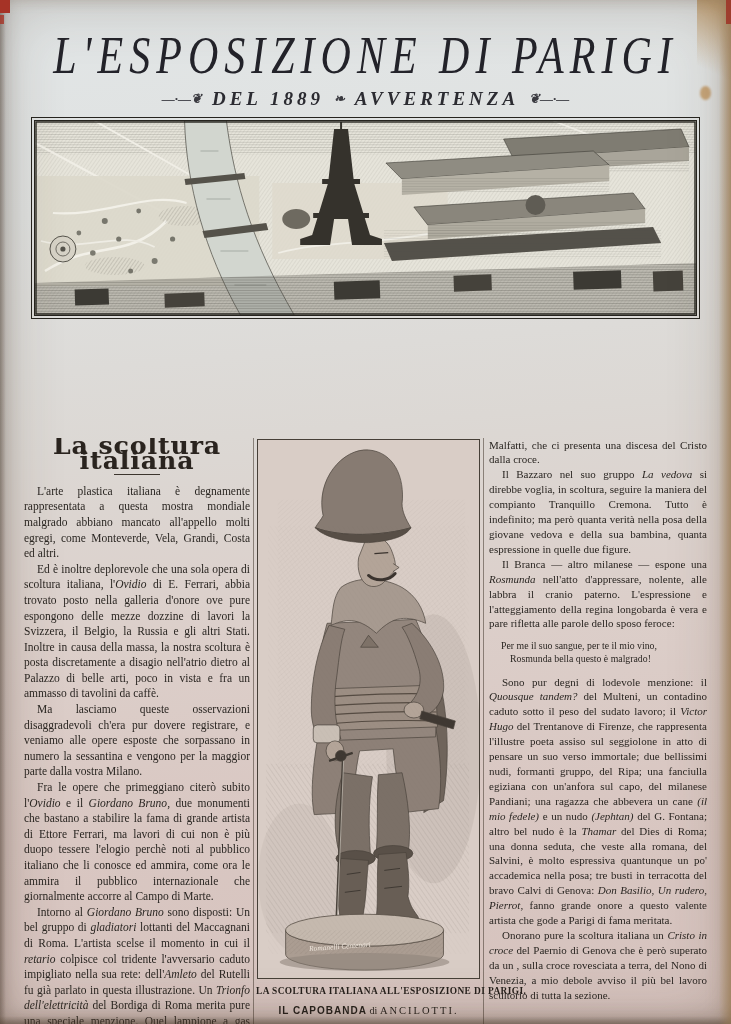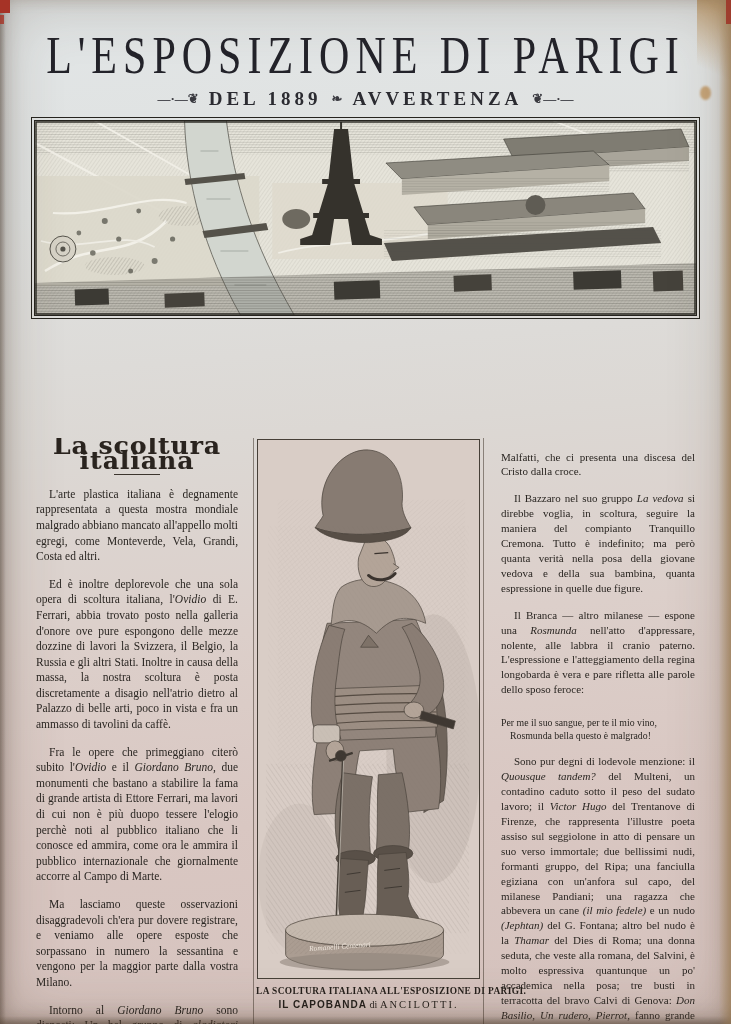--- a/index.html
+++ b/index.html
@@ -20,21 +20,21 @@
                inset 5px -6px 18px rgba(60,45,30,.25);}
   .edge-left{position:absolute;left:0;top:0;bottom:0;width:6px;z-index:8;background:linear-gradient(to right,rgba(60,45,35,.35),rgba(60,45,35,0));}
   .edge-bottom{position:absolute;left:0;right:0;bottom:0;height:8px;z-index:8;background:linear-gradient(to top,rgba(55,42,32,.38),rgba(55,42,32,0));}
   .edge-right{position:absolute;right:0;top:0;bottom:0;width:12px;z-index:8;background:linear-gradient(to left,#c8a87f,rgba(200,168,127,0));opacity:.8;}
   .wedge-tr{position:absolute;right:0;top:0;width:34px;height:132px;z-index:8;background:linear-gradient(205deg,#c7a87e 8%,rgba(199,168,126,0) 55%);}
   .spot-tan{position:absolute;right:20px;top:86px;width:11px;height:14px;border-radius:50%;background:#c49e6e;filter:blur(1px);opacity:.9;z-index:8;}
   .mark-red-a{position:absolute;left:0;top:0;width:10px;height:13px;background:#a63326;z-index:10;}
   .mark-red-b{position:absolute;left:0;top:15px;width:4px;height:9px;background:#a63326;opacity:.8;z-index:10;}
   .mark-red-c{position:absolute;right:0;top:0;width:5px;height:24px;background:#9e3124;opacity:.85;z-index:10;}
   
-  .masthead{position:relative;text-align:center;padding-top:24px;}
+  .masthead{position:relative;text-align:center;padding-top:24px;font-style:italic;}
   .masthead h1{
     margin:0;font-family:"Liberation Serif",serif;font-weight:400;
     font-size:42px;letter-spacing:6px;color:#23232a;
     transform:scale(1,1.28);transform-origin:center top;white-space:nowrap;
   }
   .subtitle-row{margin-top:16px;font-size:19px;font-weight:600;letter-spacing:4px;color:#2b2b31;
     display:flex;justify-content:center;align-items:center;gap:10px;}
   .orn{font-size:13px;letter-spacing:0;color:#3a3a40;}
   
   .panorama{position:relative;margin:10px 34px 0;height:194px;border:1.5px solid #26241f;outline:1px solid #26241f;outline-offset:2px;background:#e6e4da;}
@@ -61,33 +61,33 @@
   .not-title{font-weight:700;font-size:12px;letter-spacing:3px;text-align:center;}
   .not-intro{font-size:8px;line-height:9.6px;margin-top:2px;}
   .not-item{font-size:8.2px;line-height:9.8px;margin-top:2px;}
   .bar-hr{border:none;border-top:1px solid #2a2722;margin:7px 20px 0;}
   
   .article{margin:5px 24px 0;height:606px;overflow:hidden;display:flex;position:relative;}
   .col{box-sizing:border-box;}
   .col-left{width:226px;font-size:11.5px;line-height:15.6px;}
   .col-center{width:231px;margin:0 3px;border-left:1px solid rgba(70,58,48,.55);border-right:1px solid rgba(70,58,48,.55);padding:0 2px;}
   .col-right{flex:1;font-size:11px;line-height:14.9px;padding-left:2px;}
-  .article p{margin:12px;text-indent:13px;text-align:justify;hyphens:auto;}
+  .article p{margin:0;text-indent:13px;text-align:justify;hyphens:auto;}
   .article p.no-indent{text-indent:0;}
   .art-heading{text-align:center;font-weight:700;font-size:25px;letter-spacing:1px;
     font-family:"DejaVu Serif",serif;color:#2a241f;text-shadow:.4px .4px 0 rgba(40,30,20,.35);}
   .art-heading-rule{width:46px;margin:5px auto 9px;border:none;border-top:1.5px solid #3c352e;}
-  .verse{margin:20px 0 9px 12px;font-size:9.8px;line-height:12.6px;}
+  .verse{margin:9px 0 9px 12px;font-size:9.8px;line-height:12.6px;}
   .verse .v2{padding-left:9px;}
   
   .fig-frame{margin:1px 1px 0;border:1px solid #463f37;height:538px;background:#d9cdc6;}
   .fig-frame svg{display:block;width:100%;height:100%;}
   .caption{margin-top:7px;text-align:center;}
   .cap1{font-weight:700;font-size:9.4px;letter-spacing:.4px;white-space:nowrap;color:#241f1b;}
-  .cap2{margin-top:3px;font-size:10.5px;color:#241f1b;}
+  .cap2{margin-top:9px;font-size:10.5px;color:#241f1b;}
   .cap2 .cb{font-family:"Liberation Sans",sans-serif;font-weight:700;letter-spacing:1px;font-size:10px;}
   .cap2 .cm{font-size:10px;}
   .cap2 .ce{letter-spacing:2px;font-size:10.5px;}
 </style>
 </head>
 <body>
 
 <div class="paper"></div>
 
 <div class="masthead">
@@ -230,22 +230,22 @@
   </div>
 </div>
 <hr class="bar-hr">
 
 <div class="article">
   <div class="col col-left">
     <div class="art-heading">La scoltura italiana</div>
     <hr class="art-heading-rule">
     <p>L'arte plastica italiana è degnamente rappresentata a questa mostra mondiale malgrado abbiano mancato all'appello molti egregi, come Monteverde, Vela, Grandi, Costa ed altri.</p>
     <p>Ed è inoltre deplorevole che una sola opera di scoltura italiana, l'<i>Ovidio</i> di E. Ferrari, abbia trovato posto nella galleria d'onore ove pure espongono delle mezze dozzine di lavori la Svizzera, il Belgio, la Russia e gli altri Stati. Inoltre in causa della massa, la nostra scoltura è posta discretamente a disagio nell'atrio dietro al Palazzo di belle arti, poco in vista e fra un ammasso di tavolini da caffè.</p>
+    <p>Ma lasciamo queste osservazioni disaggradevoli ch'era pur dovere registrare, e veniamo alle opere esposte che sorpassano in numero la sessantina e vengono per la maggior parte dalla vostra Milano.</p>
     <p>Fra le opere che primeggiano citerò subito l'<i>Ovidio</i> e il <i>Giordano Bruno</i>, due monumenti che bastano a stabilire la fama di grande artista di Ettore Ferrari, ma lavori di cui non è più duopo tessere l'elogio perchè noti al pubblico italiano che li conosce ed ammira, come ora le ammira il pubblico internazionale che giornalmente accorre al Campo di Marte.</p>
-    <p>Ma lasciamo queste osservazioni disaggradevoli ch'era pur dovere registrare, e veniamo alle opere esposte che sorpassano in numero la sessantina e vengono per la maggior parte dalla vostra Milano.</p>
     <p>Intorno al <i>Giordano Bruno</i> sono disposti: Un bel gruppo di <i>gladiatori</i> lottanti del Maccagnani di Roma. L'artista scelse il momento in cui il <i>retario</i> colpisce col tridente l'avversario caduto impigliato nella sua rete: dell'<i>Amleto</i> del Rutelli fu già parlato in questa illustrazione. Un <i>Trionfo dell'elettricità</i> del Bordiga di Roma merita pure una speciale menzione. Quel lampione a gas rovesciato su cui siede trionfante il genio dell'elettricità che porta in mano una lampada Cruto è una bella trovata.</p>
 
   </div>
 
   <div class="col col-center">
     <div class="fig-frame">
       <svg viewBox="0 0 224 540" preserveAspectRatio="none">
         <defs>
           <pattern id="sh" width="3.4" height="3.4" patternUnits="userSpaceOnUse" patternTransform="rotate(48)">
             <line x1="0" y1="0" x2="0" y2="3.4" stroke="#574e45" stroke-width="0.55"></line>

